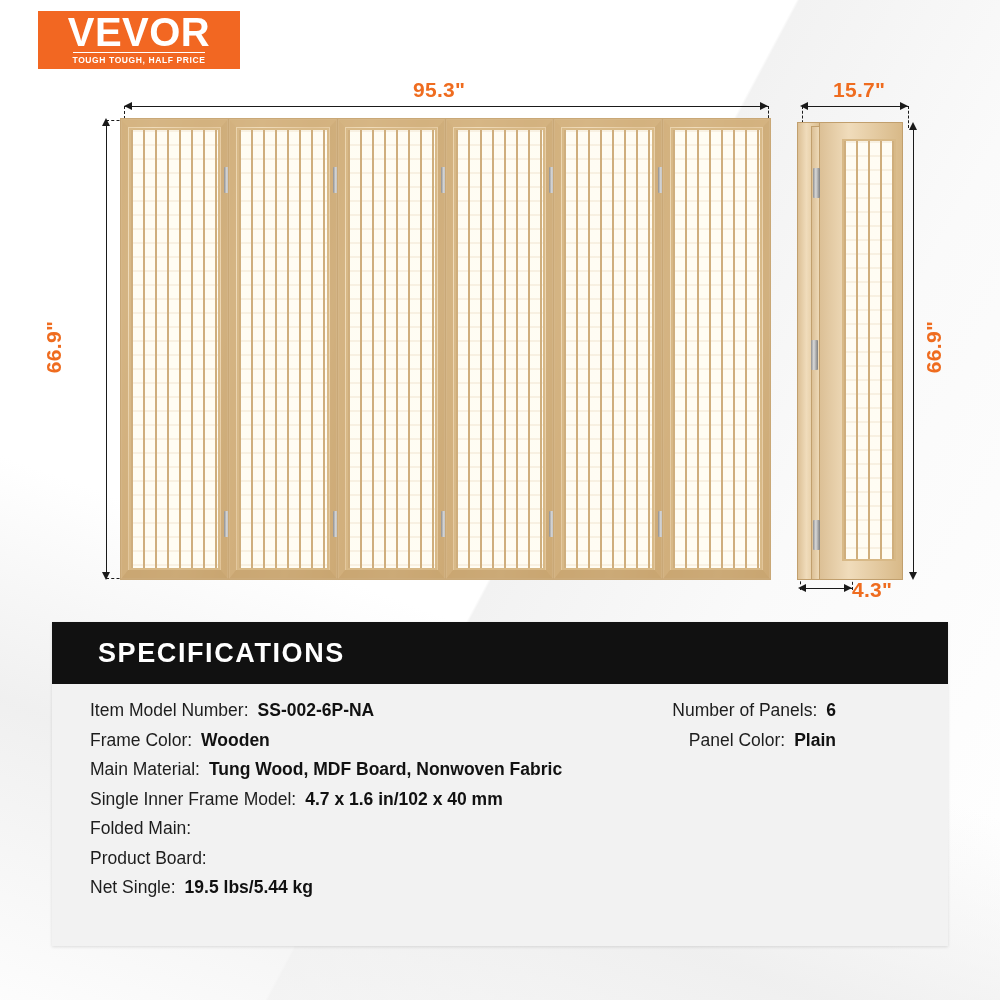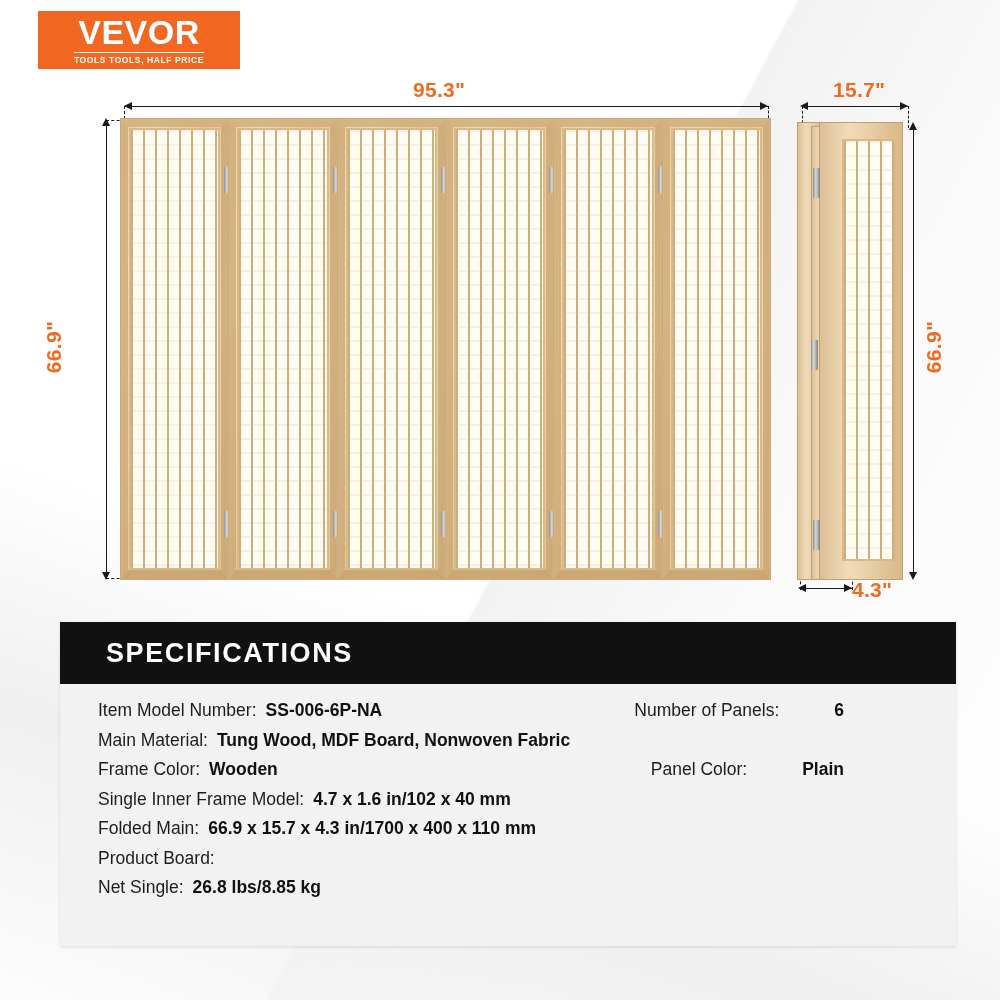--- a/index.html
+++ b/index.html
@@ -29,21 +29,21 @@
   .logo {
     position: absolute; left: 38px; top: 11px;
     width: 202px; height: 58px;
     background: #f26722;
     z-index: 5;
     display: flex; flex-direction: column;
     align-items: center; justify-content: center;
   }
   .logo-word {
     color: #ffffff;
-    font-size: 34px;
+    font-size: 40px;
     font-weight: bold;
     letter-spacing: .5px;
     line-height: 34px;
     font-family: "Liberation Sans", sans-serif;
   }
   .logo-tag {
     color: #ffffff;
     font-size: 8.5px;
     font-weight: bold;
     letter-spacing: .6px;
@@ -128,53 +128,53 @@
     position:absolute; top:16px; bottom:18px; left:22px; right:6px;
     background:
       repeating-linear-gradient(to right, #cfae7d 0 2px, rgba(255,252,243,.85) 2px 12px),
       repeating-linear-gradient(to bottom, #cfae7d 0 2px, rgba(255,252,243,.9) 2px 14px),
       #fffdf4;
     border:2px solid #d8b987;
   }
 
   
   .spec-card {
-    position:absolute; left:60px; top:622px; width:896px; height:324px;
+    position:absolute; left:52px; top:622px; width:896px; height:324px;
     background:#f2f2f2;
     z-index:6;
     box-shadow: 0 1px 3px rgba(0,0,0,.12);
   }
   .spec-header {
     height:62px; background:#111111; display:flex; align-items:center;
     padding-left:46px;
   }
   .spec-header-title {
     color:#ffffff; font-size:27px; font-weight:bold; letter-spacing:1.6px;
   }
   .spec-body { padding:16px 34px 10px 38px; }
   .spec-row { display:flex; align-items:flex-end; margin-bottom:8.5px; }
   .spec-col { display:flex; align-items:baseline; }
-  .spec-col.right { margin-left:auto; padding-right:78px;gap:46px; }
+  .spec-col.right { margin-left:auto; padding-right:78px; }
   .spec-key {
     font-size:17.5px; color:#1d1d1d; font-weight:400; white-space:nowrap;
   }
   .spec-val {
     font-size:17.5px; color:#111111; font-weight:bold; white-space:nowrap;
     margin-left:9px;
   }
 </style>
 </head>
 <body>
 
 <div class="bg-wash"></div>
 <div class="bg-wash2"></div>
 
 <div class="logo">
   <div class="logo-word">VEVOR</div>
-  <div class="logo-tag">TOOLS TOOLS, HALF PRICE</div>
+  <div class="logo-tag">TOUGH TOUGH, HALF PRICE</div>
 </div>
 
 <div class="product-area">
 
   <div class="dim-label" style="left:413px; top:78px;">95.3"</div>
   <div class="dline h" style="left:124px; top:106px; width:644px;"></div>
   <div class="arrow left" style="left:124px; top:102px;"></div>
   <div class="arrow right" style="left:760px; top:102px;"></div>
   <div class="dashline v" style="left:124px; top:106px; height:28px;"></div>
   <div class="dashline v" style="left:768px; top:106px; height:26px;"></div>
@@ -256,67 +256,66 @@
 
 <div class="spec-card">
   <div class="spec-header">
     <div class="spec-header-title">SPECIFICATIONS</div>
   </div>
   <div class="spec-body">
 
     <div class="spec-row">
       <div class="spec-col">
         <span class="spec-key">Item Model Number:</span>
-        <span class="spec-val">SS-006-6P-NA</span>
+        <span class="spec-val">SS-002-6P-NA</span>
       </div>
       <div class="spec-col right">
         <span class="spec-key">Number of Panels:</span>
         <span class="spec-val">6</span>
       </div>
     </div>
 
     <div class="spec-row">
       <div class="spec-col">
-        <span class="spec-key">Main Material:</span>
-        <span class="spec-val">Tung Wood, MDF Board, Nonwoven Fabric</span>
-      </div>
-    </div>
-
-    <div class="spec-row">
-      <div class="spec-col">
         <span class="spec-key">Frame Color:</span>
         <span class="spec-val">Wooden</span>
       </div>
       <div class="spec-col right">
         <span class="spec-key">Panel Color:</span>
         <span class="spec-val">Plain</span>
       </div>
     </div>
 
     <div class="spec-row">
       <div class="spec-col">
+        <span class="spec-key">Main Material:</span>
+        <span class="spec-val">Tung Wood, MDF Board, Nonwoven Fabric</span>
+      </div>
+    </div>
+
+    <div class="spec-row">
+      <div class="spec-col">
         <span class="spec-key">Single Inner Frame Model:</span>
         <span class="spec-val">4.7 x 1.6 in/102 x 40 mm</span>
       </div>
     </div>
 
     <div class="spec-row">
       <div class="spec-col">
         <span class="spec-key">Folded Main:</span>
-        <span class="spec-val">66.9 x 15.7 x 4.3 in/1700 x 400 x 110 mm</span>
       </div>
     </div>
 
     <div class="spec-row">
       <div class="spec-col">
         <span class="spec-key">Product Board:</span>
       </div>
     </div>
 
     <div class="spec-row">
       <div class="spec-col">
         <span class="spec-key">Net Single:</span>
-        <span class="spec-val">26.8 lbs/8.85 kg</span>
+        <span class="spec-val">19.5 lbs/5.44 kg</span>
       </div>
     </div>
 
   </div>
 </div>
 
 </body></html>

